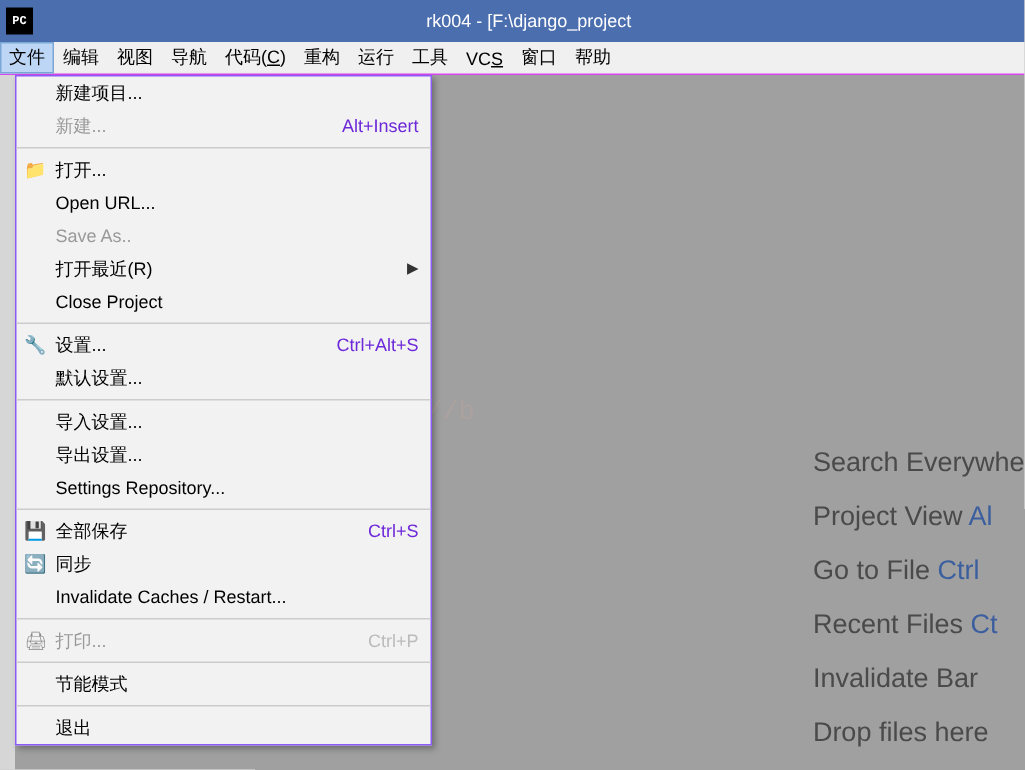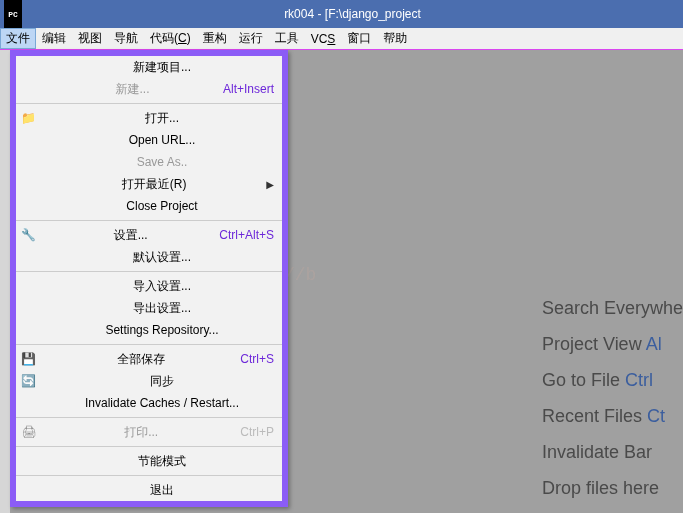--- a/index.html
+++ b/index.html
@@ -7,21 +7,21 @@
     
     .title-bar {
       height: 28px;
       background: #4b6eaf;
       display: flex;
       align-items: center;
       color: #fff;
       font-size: 12px;
     }
     .pc-icon {
-      width: 18px; height: 28px;
+      width: 18px; height: 18px;
       background: #000;
       margin-left: 4px;
       display: flex;
       align-items: center;
       justify-content: center;
       color: #fff;
       font-size: 8px;
       font-weight: bold;
       font-family: Liberation Mono, monospace;
     }
@@ -64,25 +64,24 @@
       background: #a0a0a0;
       position: relative;
     }
     
     .dropdown {
       position: absolute;
       left: 10px;
       top: 50px;
       width: 278px;
       background: #f2f2f2;
-      border: 6px solid #8b5cf6;
+      border: 1px solid #8b5cf6;
       box-shadow: 2px 2px 4px rgba(0,0,0,0.3);
       font-size: 12px;
       z-index: 10;
-      text-align: center;
     }
     .dd-row {
       display: flex;
       align-items: center;
       height: 22px;
       cursor: pointer;
     }
     .dd-icon {
       width: 26px;
       display: flex;

